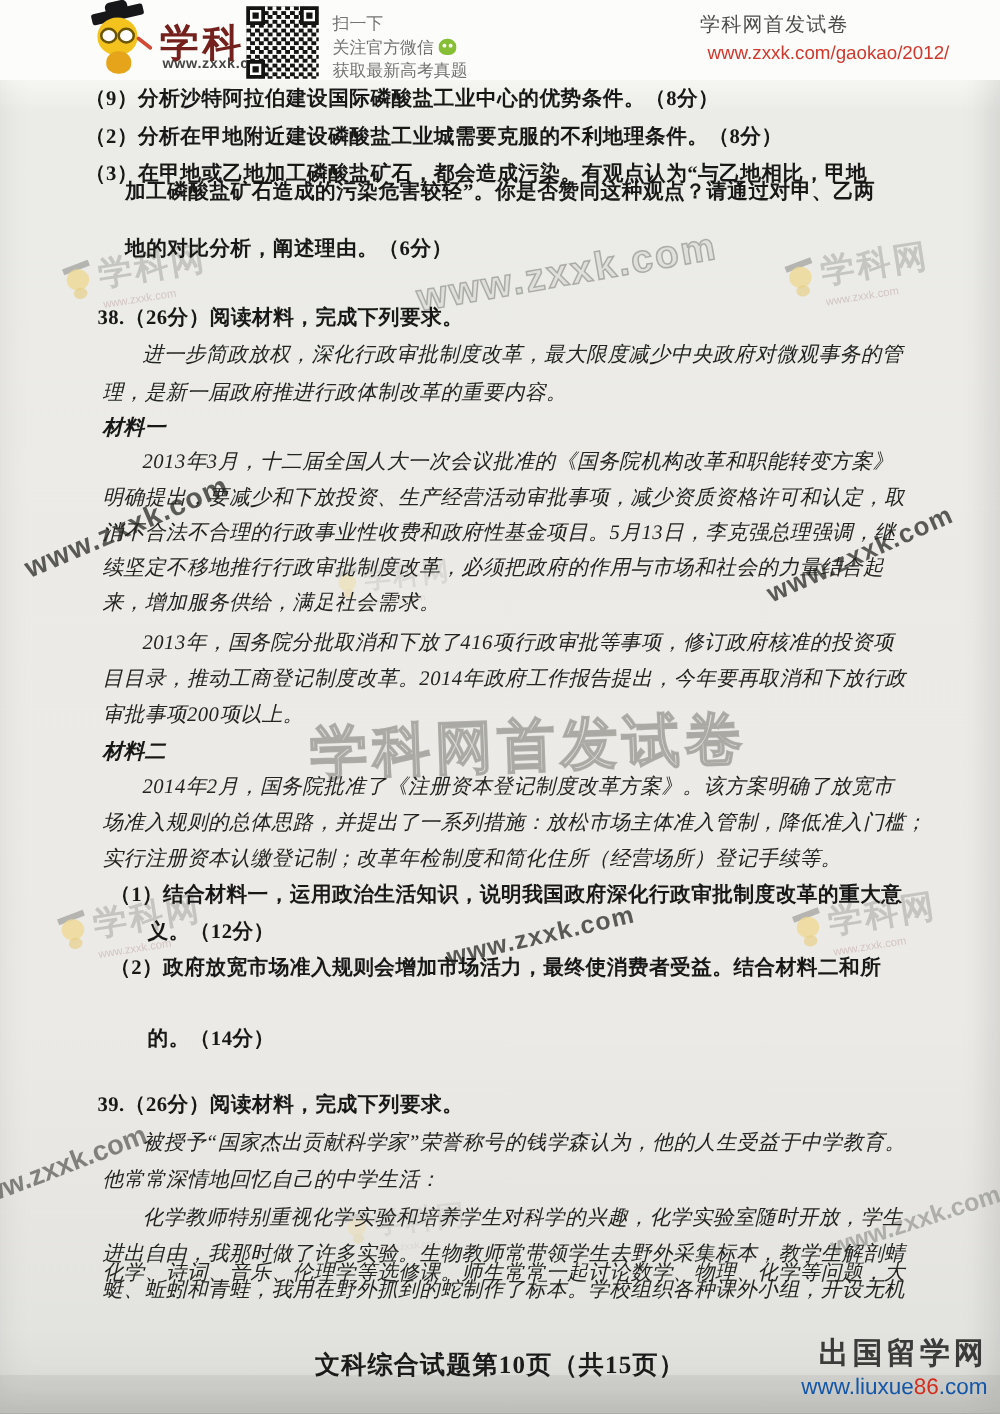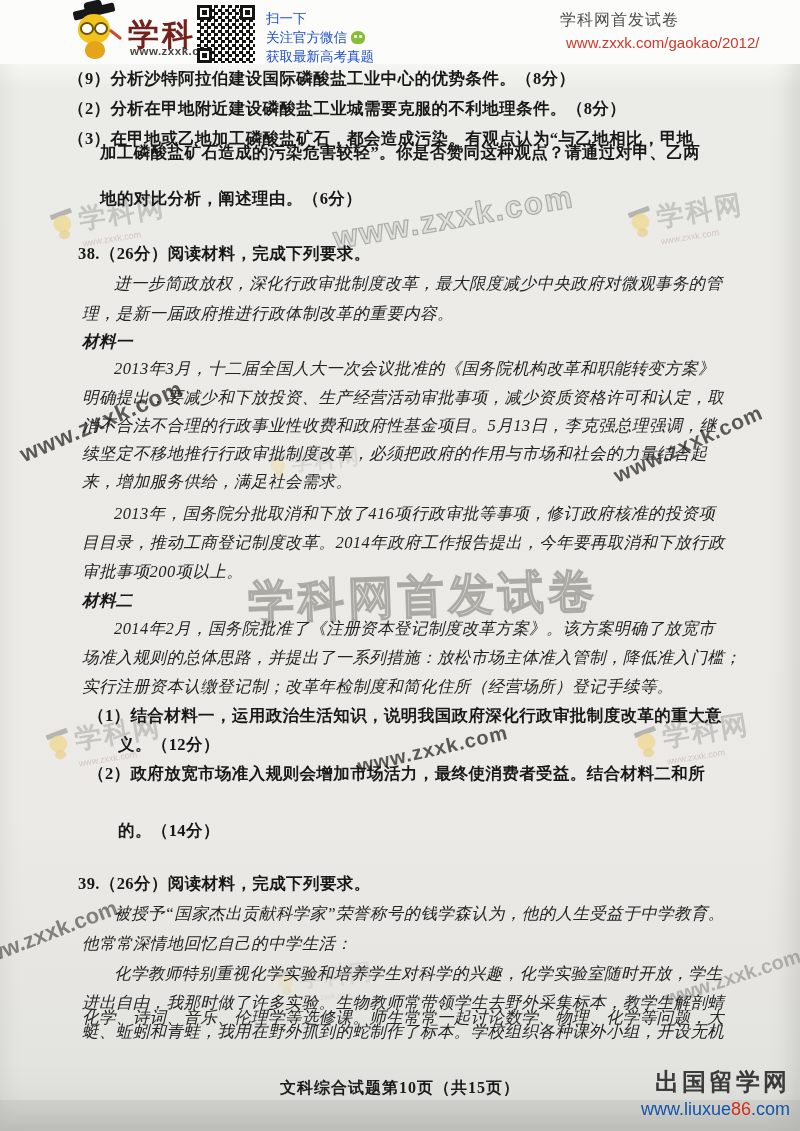--- a/index.html
+++ b/index.html
@@ -18,35 +18,35 @@
   .mascot .glass{position:absolute;top:8px;width:10px;height:9px;background:#fff;border:2px solid #6b5500;border-radius:50%;}
   .mascot .g1{left:2px}.mascot .g2{left:16px}
   .mascot .pointer{position:absolute;left:36px;top:30px;width:15px;height:3px;background:#d04a35;transform:rotate(38deg);border-radius:2px;}
   .mascot .trunk{position:absolute;left:13px;top:38px;width:20px;height:18px;background:#e5a41a;border-radius:48% 48% 46% 46%;}
   .brand{position:absolute;left:128px;top:14px;font-size:31px;font-weight:bold;color:#74201c;letter-spacing:3px;}
   .brand-site{position:absolute;left:130px;top:45px;font-size:11.5px;font-weight:bold;color:#454543;font-family:"Liberation Sans",sans-serif;letter-spacing:0.5px;}
   .qr{position:absolute;left:197px;top:5px;width:58px;height:58px;background:repeating-conic-gradient(#141412 0% 25%,#fdfdfb 0% 50%) 0 0/7px 7px;}
   .qf{position:absolute;width:15px;height:15px;background:#fdfdfb;border:3px solid #141412;box-sizing:border-box;}
   .qf::before{content:"";position:absolute;left:2px;top:2px;width:5px;height:5px;background:#141412;}
   .qf.tl{left:0;top:0}.qf.tr{right:0;top:0}.qf.bl{left:0;bottom:0}
-  .qr-caption{position:absolute;left:266px;top:9px;font-size:13.5px;line-height:19px;color:#1d4ed8;font-family:"Liberation Sans","DejaVu Sans",sans-serif;}
+  .qr-caption{position:absolute;left:266px;top:9px;font-size:13.5px;line-height:19px;color:#737373;font-family:"Liberation Sans","DejaVu Sans",sans-serif;}
   .qr-caption div{white-space:nowrap;}
   .wechat{display:inline-block;width:14px;height:13px;background:#86bf35;border-radius:48% 48% 42% 42%;position:relative;top:2px;margin-left:4px;}
   .wechat::before{content:"";position:absolute;left:3px;top:4px;width:2.5px;height:2.5px;border-radius:50%;background:#fff;box-shadow:5px 0 0 #fff;}
   .masthead{position:absolute;left:560px;top:10px;font-family:"Liberation Sans","DejaVu Sans",sans-serif;}
   .masthead .mt-title{font-size:16px;color:#4c4c4a;letter-spacing:1px;}
   .masthead .mt-url{font-size:15px;color:#cf382c;margin-top:3px;margin-left:6px;}
   
   .line{position:absolute;white-space:nowrap;font-size:16.5px;letter-spacing:0.4px;line-height:22px;}
   .song{font-weight:600;color:#181816;}
   .kai{font-style:italic;color:#232321;}
   .kai-b{font-style:italic;font-weight:bold;color:#181816;}
   .li-a{left:78px}.li-b{left:82px}.li-n{left:68px}.li-q{left:88px}
   .li-c{left:100px}.li-c2{left:118px}.li-p{left:114px}
-  .footer-line{position:absolute;top:1078px;left:0;width:100%;text-align:center;font-size:16px;font-weight:600;color:#1b1b19;letter-spacing:1px;}
+  .footer-line{position:absolute;top:1078px;left:0;width:100%;text-align:center;font-size:20px;font-weight:600;color:#1b1b19;letter-spacing:1px;}
   
   .wm{position:absolute;pointer-events:none;}
   .wm-logo{display:flex;align-items:flex-start;opacity:0.55;transform:rotate(-9deg);}
   .wm-mascot{position:relative;width:24px;height:30px;margin-right:4px;}
   .wm-mascot .h{position:absolute;left:2px;top:6px;width:18px;height:17px;background:#f0cb4e;border-radius:50%;opacity:0.8;}
   .wm-mascot .c{position:absolute;left:0;top:2px;width:22px;height:5px;background:#5c5c58;transform:rotate(-12deg);opacity:0.7;}
   .wm-mascot .b{position:absolute;left:6px;top:21px;width:11px;height:9px;background:#e3b93a;border-radius:50%;opacity:0.7;}
   .wm-brand-txt{font-size:27px;font-weight:bold;color:rgba(125,125,120,0.62);letter-spacing:2px;line-height:26px;}
   .wm-brand-sub{font-size:9px;color:rgba(150,110,105,0.55);font-family:"Liberation Sans",sans-serif;}
   .wm-outline{font-weight:bold;color:rgba(0,0,0,0.05);-webkit-text-stroke:1.2px rgba(125,125,118,0.55);}

